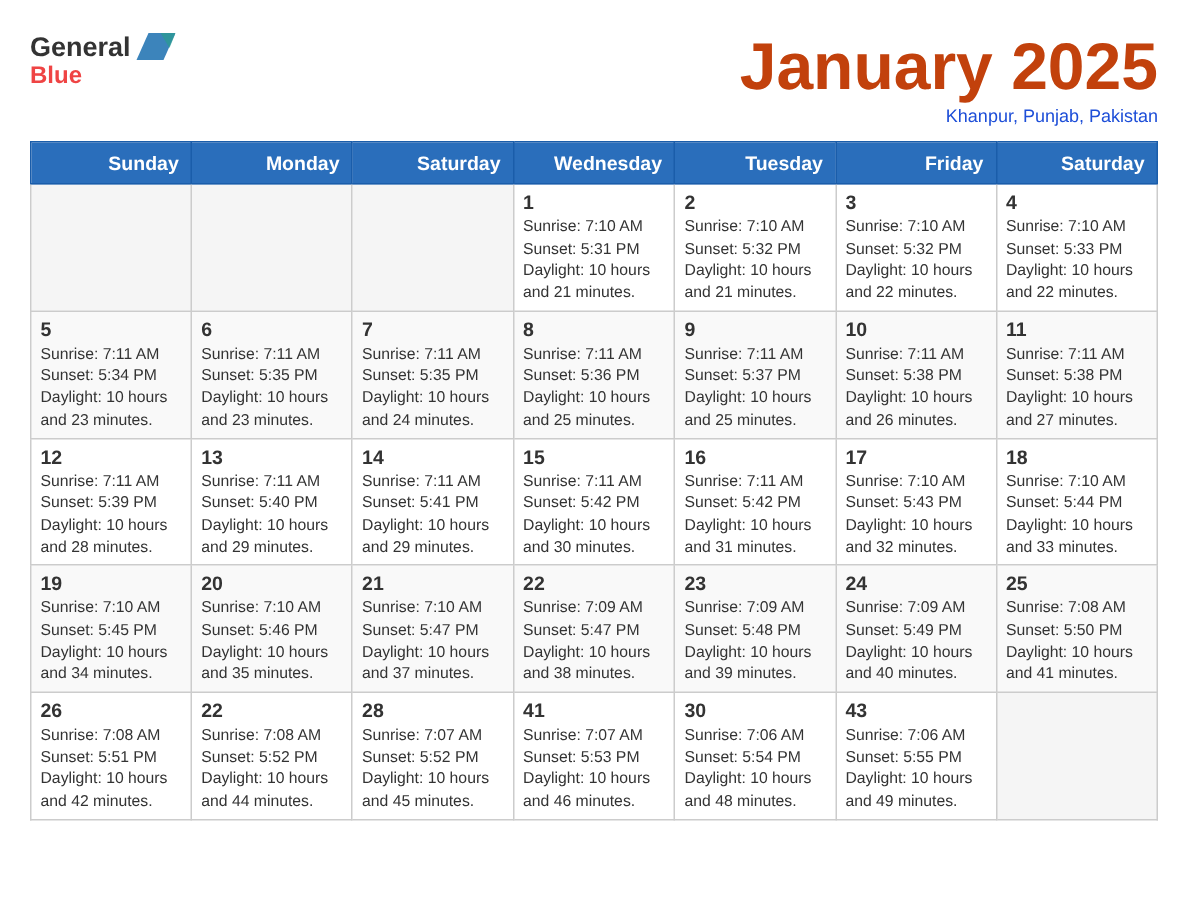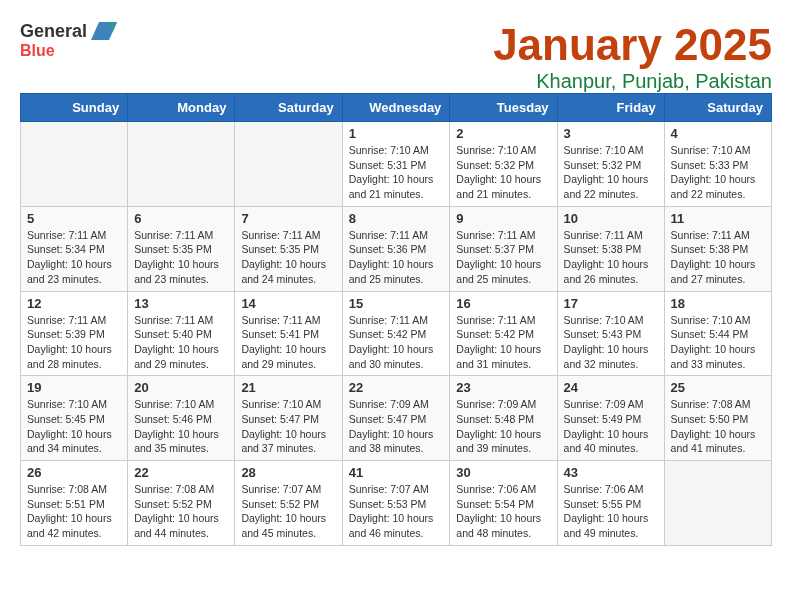--- a/index.html
+++ b/index.html
@@ -7,43 +7,44 @@
       font-family: Arial, sans-serif;
       background: #fff;
       width: 792px;
       min-height: 612px;
       padding: 20px;
     }
     .header {
       display: flex;
       align-items: flex-start;
       justify-content: space-between;
+      margin-bottom: 10px;
     }
     .logo {
       display: flex;
       flex-direction: column;
       align-items: flex-start;
     }
     .logo-row {
       display: flex;
       align-items: center;
       gap: 2px;
     }
     .title-block {
       text-align: right;
     }
     .title-block h1 {
       font-size: 44px;
       font-weight: bold;
       color: #c2410c;
     }
     .title-block h2 {
-      font-size: 20px;
+      font-size: 12px;
       font-weight: normal;
-      color: #15803d;
+      color: #1d4ed8;
     }
     .calendar {
       width: 100%;
       border-collapse: collapse;
       border: 1px solid #ccc;
     }
     .calendar th {
       background: #2a6ebb;
       color: #fff;
       text-align: right;

